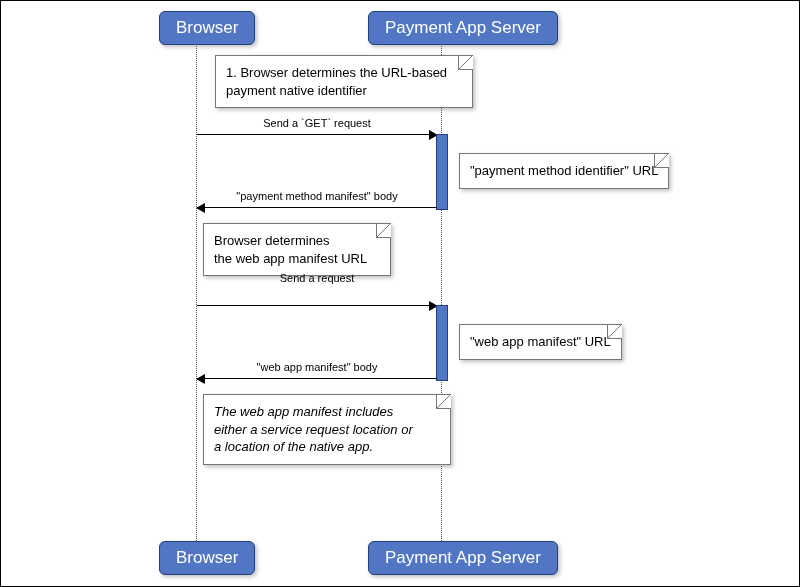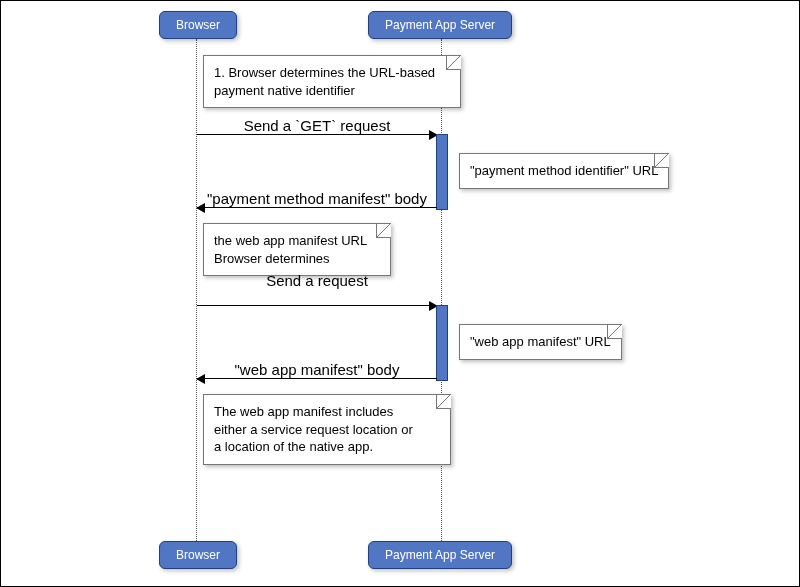--- a/index.html
+++ b/index.html
@@ -24,21 +24,21 @@
     border-left: 1px dotted #555;
   }
   .participant {
     position: absolute;
     background: #5076c4;
     color: #fff;
     border: 1px solid #22407e;
     border-radius: 6px;
     padding: 6px 16px;
     text-align: center;
-    font-size: 12px;
+    font-size: 17px;
     box-shadow: 2px 2px 4px rgba(0,0,0,.25);
     white-space: nowrap;
   }
   .activation {
     position: absolute;
     width: 10px;
     background: #5076c4;
     border: 1px solid #22407e;
   }
   .msg {
@@ -61,21 +61,21 @@
     top: -4px;
     width: 0; height: 0;
     border-right: 9px solid #000;
     border-top: 5px solid transparent;
     border-bottom: 5px solid transparent;
   }
   .msg-label {
     position: absolute;
     text-align: center;
     white-space: nowrap;
-    font-size: 15px;
+    font-size: 11px;
   }
   .note {
     position: absolute;
     border: 1px solid #777;
     background: #fff;
     padding: 8px 10px;
     font-size: 13px;
     line-height: 1.35;
     box-shadow: 2px 2px 4px rgba(0,0,0,.25);
   }
@@ -97,21 +97,21 @@
 
   <div class="lifeline" style="left:195px; top:38px; height:504px;"></div>
   <div class="lifeline" style="left:440px; top:38px; height:504px;"></div>
 
   <div class="participant" style="left:158px; top:10px;">Browser</div>
   <div class="participant" style="left:367px; top:10px;">Payment App Server</div>
 
   <div class="participant" style="left:158px; top:540px;">Browser</div>
   <div class="participant" style="left:367px; top:540px;">Payment App Server</div>
 
-  <div class="note" style="left:202px; top:54px; width:236px;">
+  <div class="note" style="left:214px; top:54px; width:236px;">
     <div class="dogear"></div>
     <div>1. Browser determines the URL-based</div>
     <div>payment native identifier</div>
   </div>
 
   <div class="msg-label" style="left:196px; top:116px; width:240px;">Send a `GET` request</div>
   <div class="msg" style="left:196px; top:133px; width:240px;">
     <div class="arrow-r"></div>
   </div>
 
@@ -122,41 +122,41 @@
     <div>"payment method identifier" URL</div>
   </div>
 
   <div class="msg-label" style="left:196px; top:189px; width:240px;">"payment method manifest" body</div>
   <div class="msg" style="left:196px; top:206px; width:240px;">
     <div class="arrow-l"></div>
   </div>
 
   <div class="note" style="left:202px; top:222px; width:166px;">
     <div class="dogear"></div>
+    <div>Browser determines</div>
     <div>the web app manifest URL</div>
-    <div>Browser determines</div>
   </div>
 
   <div class="msg-label" style="left:196px; top:271px; width:240px;">Send a request</div>
   <div class="msg" style="left:196px; top:304px; width:240px;">
     <div class="arrow-r"></div>
   </div>
 
   <div class="activation" style="left:435px; top:304px; height:74px;"></div>
 
   <div class="note" style="left:458px; top:323px;">
     <div class="dogear"></div>
     <div>"web app manifest" URL</div>
   </div>
 
   <div class="msg-label" style="left:196px; top:360px; width:240px;">"web app manifest" body</div>
   <div class="msg" style="left:196px; top:377px; width:240px;">
     <div class="arrow-l"></div>
   </div>
 
-  <div class="note" style="left:202px; top:393px; width:226px;">
+  <div class="note" style="left:202px; top:393px; width:226px;font-style:italic;">
     <div class="dogear"></div>
     <div>The web app manifest includes</div>
     <div>either a service request location or</div>
     <div>a location of the native app.</div>
   </div>
 
 </div>
 
 </body></html>

